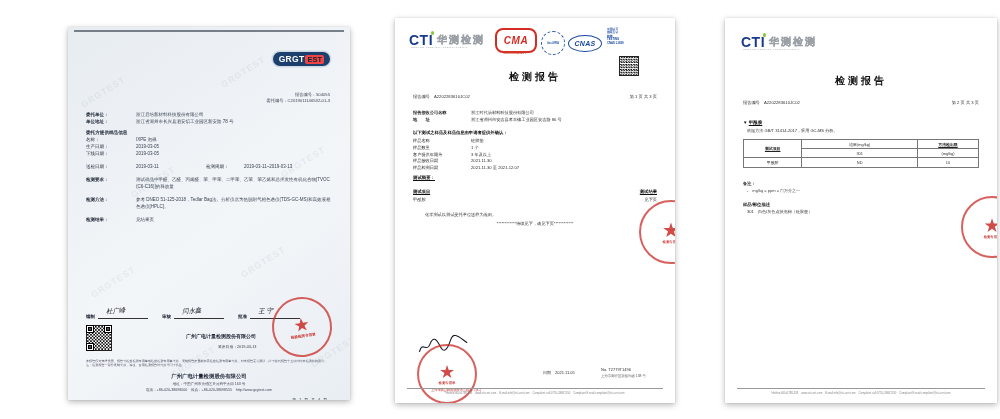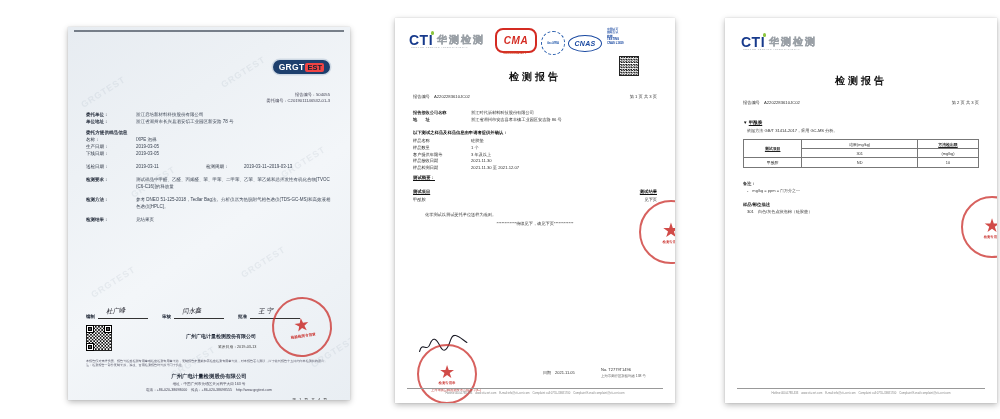--- a/index.html
+++ b/index.html
@@ -2,21 +2,21 @@
 <html><head>
 <meta charset="utf-8">
 <style>
   html,body{margin:0;padding:0;background:#fff;font-family:"Liberation Sans",sans-serif;}
   .canvas{position:relative;width:1000px;height:419px;background:#ffffff;overflow:hidden;}
   .doc{position:absolute;background:#fff;box-shadow:0 2px 6px rgba(0,0,0,.28),0 0 1px rgba(0,0,0,.2);overflow:hidden;margin-left:12px;}
   
   #doc1{left:56px;top:27px;width:282px;height:373px;background:linear-gradient(145deg,#e7ecf1,#f3f6f9 55%,#e9eef3);}
   #doc1 .topedge{position:absolute;top:3px;left:6px;right:6px;height:2px;background:#59626e;opacity:.8;}
   .wm{position:absolute;color:rgba(110,130,150,.10);font-weight:bold;font-size:9px;transform:rotate(-32deg);letter-spacing:1px;}
-  .grg-logo{position:absolute;top:33px;right:20px;background:#1d3f6d;border-radius:9px;padding:2px 6px;display:flex;align-items:center;box-shadow:0 0 0 1.5px #cfd9e4;}
+  .grg-logo{position:absolute;top:25px;right:20px;background:#1d3f6d;border-radius:9px;padding:2px 6px;display:flex;align-items:center;box-shadow:0 0 0 1.5px #cfd9e4;}
   .grg-logo .p1{color:#fff;font-weight:bold;font-size:8.5px;letter-spacing:.3px;}
   .grg-logo .p2{color:#123;background:#ef4444;font-weight:bold;font-size:7.5px;padding:0 2px;margin-left:1px;border-radius:2px;}
   .l-title{position:absolute;top:44px;left:0;right:0;text-align:center;font-size:11px;font-weight:bold;color:#222;letter-spacing:7px;font-family:"Liberation Serif",serif;}
   .l-nums{position:absolute;top:65px;right:20px;text-align:right;font-size:4.2px;line-height:6px;color:#445;}
   .lrow{display:flex;font-size:4.5px;line-height:7px;color:#333;}
   .lrow .lbl{width:50px;font-weight:bold;color:#1c2433;flex:0 0 auto;}
   .lrow .val{flex:1;color:#3a4352;}
   .lfields{position:absolute;left:18px;right:16px;top:84px;}
   .lsec{font-weight:bold;color:#1c2433;font-size:4.6px;margin:5px 0 1px;}
   .gap{height:6px;}

